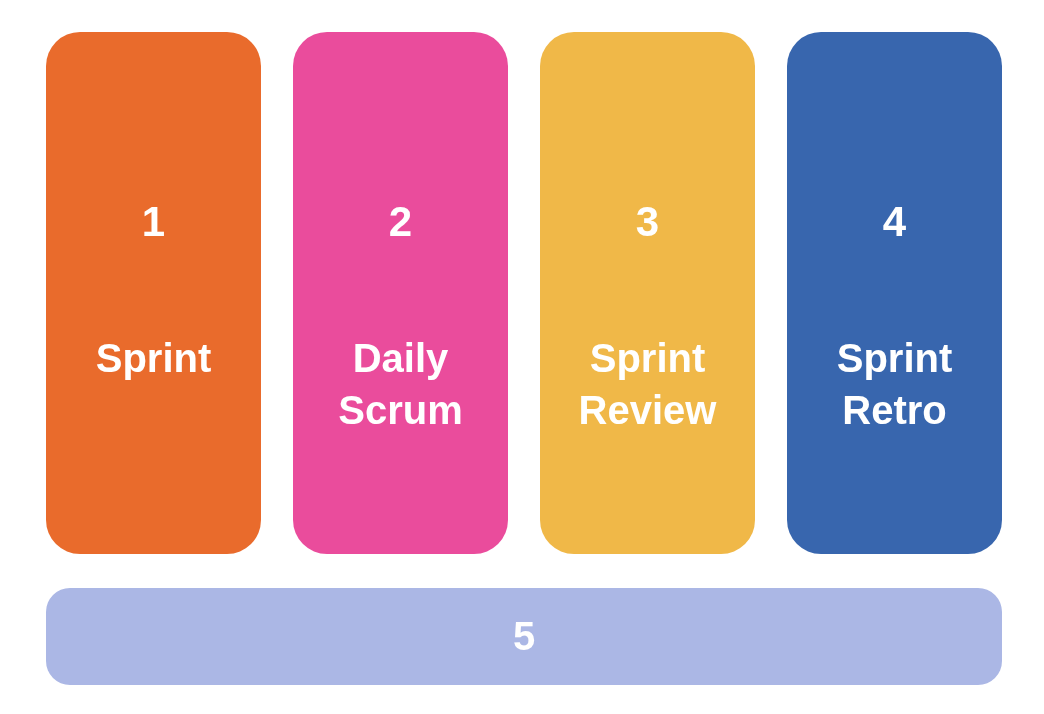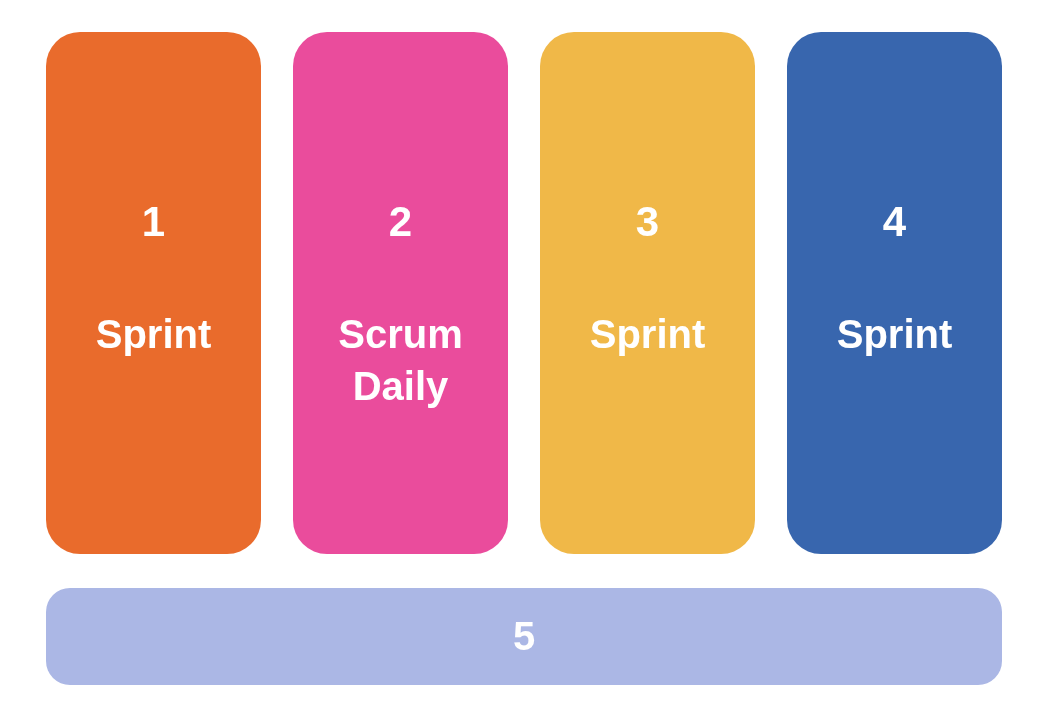--- a/index.html
+++ b/index.html
@@ -33,21 +33,21 @@
     padding-top: 168px;
     box-sizing: border-box;
     color: #ffffff;
     font-weight: bold;
   }
   .step-num {
     font-size: 42px;
     line-height: 44px;
   }
   .step-label {
-    margin-top: 64px;
+    margin-top: 88px;
     font-size: 40px;
     line-height: 52px;
     text-align: center;
   }
   .bottom-bar {
     position: absolute;
     left: 46px;
     top: 588px;
     width: 956px;
     height: 97px;
@@ -71,36 +71,38 @@
     <div class="step-col" style="background-color: rgb(233, 107, 44);">
       <div class="step-num">1</div>
       <div class="step-label">
         <div>Sprint</div>
       </div>
     </div>
 
     <div class="step-col" style="background-color: rgb(234, 76, 156);">
       <div class="step-num">2</div>
       <div class="step-label">
+        <div>Daily</div>
         <div>Scrum</div>
-        <div>Daily</div>
       </div>
     </div>
 
     <div class="step-col" style="background-color: rgb(240, 184, 72);">
       <div class="step-num">3</div>
       <div class="step-label">
         <div>Sprint</div>
+        <div>Review</div>
       </div>
     </div>
 
     <div class="step-col" style="background-color: rgb(56, 102, 174);">
       <div class="step-num">4</div>
       <div class="step-label">
         <div>Sprint</div>
+        <div>Retro</div>
       </div>
     </div>
 
   </div>
 
   <div class="bottom-bar" style="background-color: rgb(171, 183, 229);">
     <span class="bar-num">5</span>
   </div>
 
 </div>

